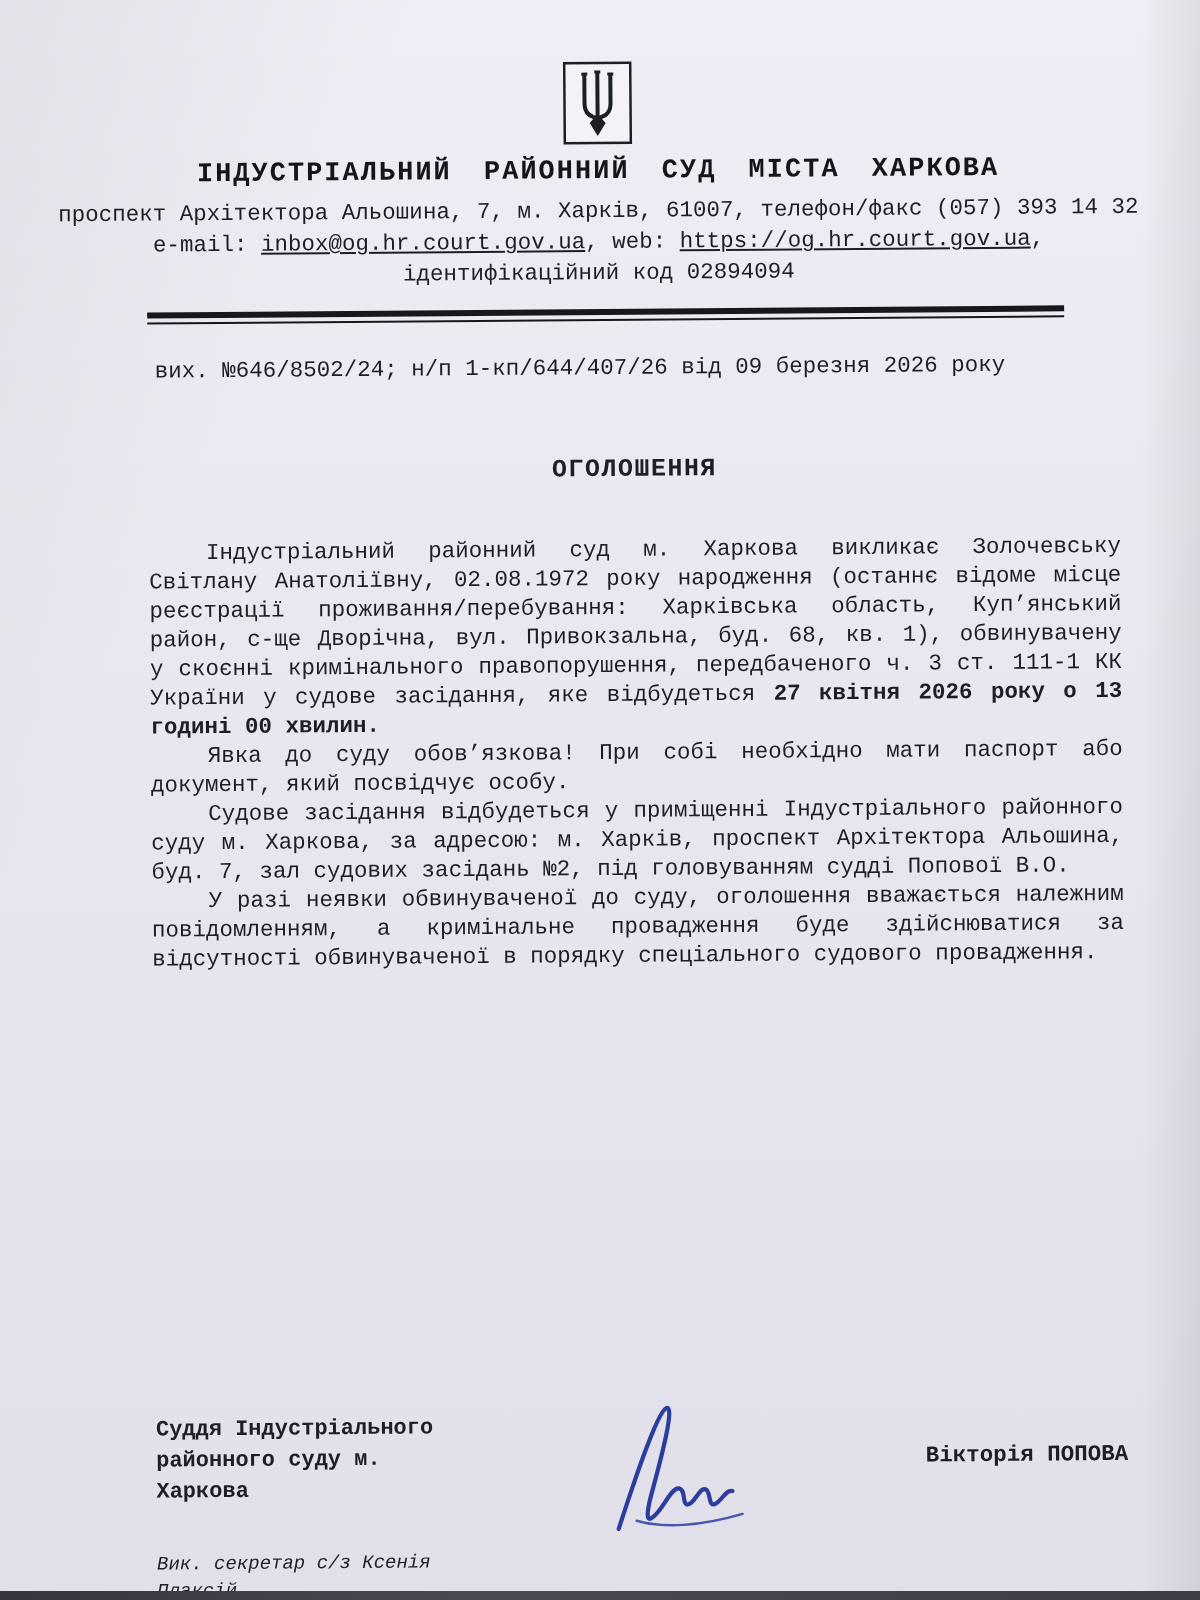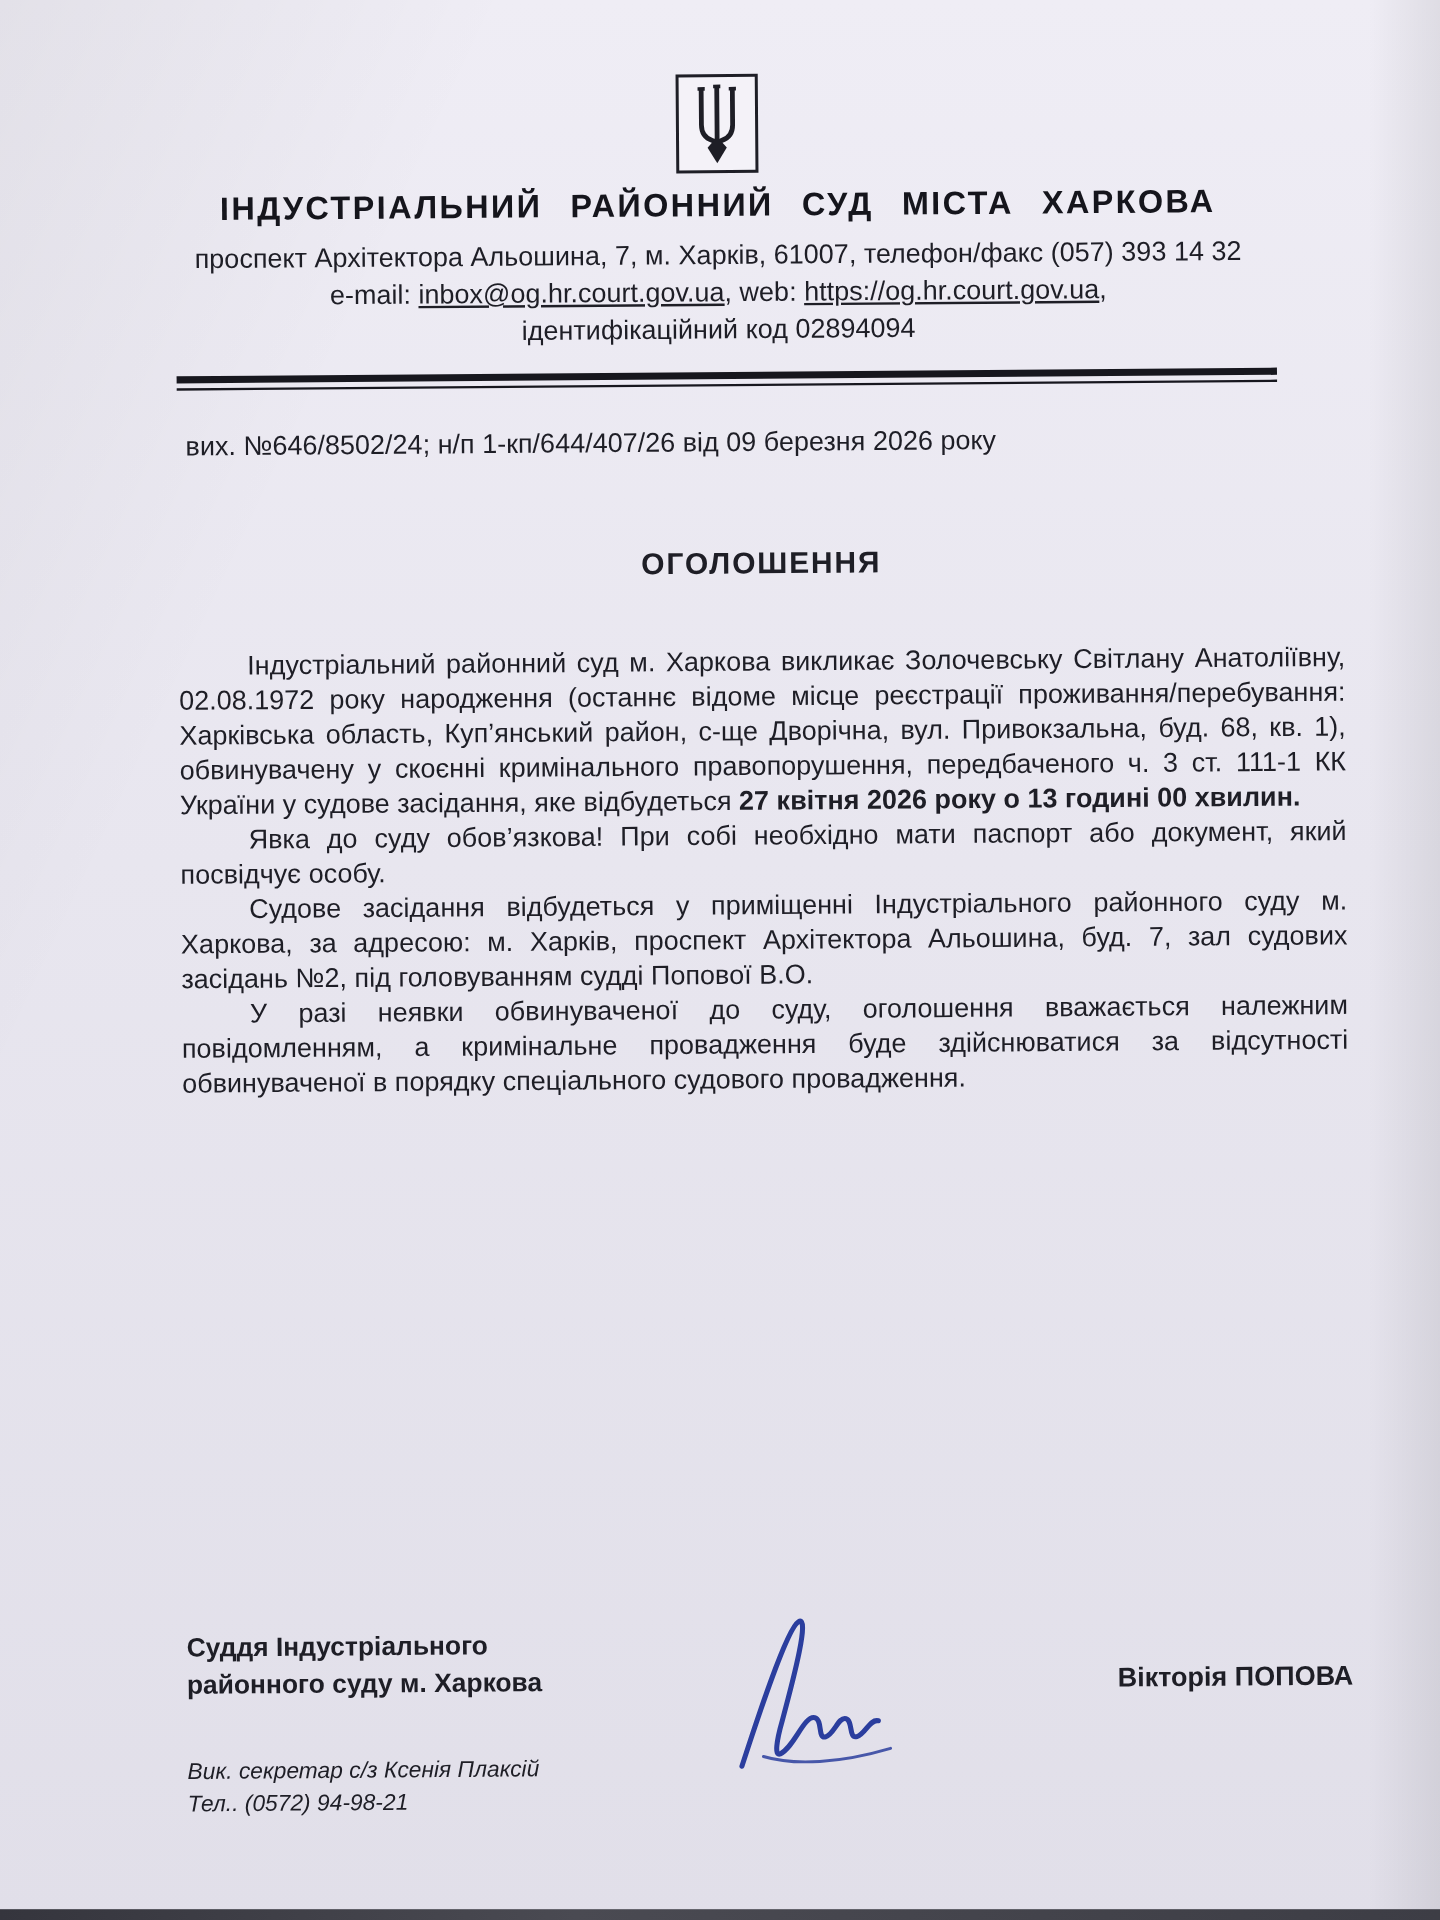--- a/index.html
+++ b/index.html
@@ -6,21 +6,21 @@
   body { width:1200px; background:#c9c7d1; }
 
   .page {
     position:relative;
     width:1200px; height:1600px;
     overflow:hidden;
     background:
       linear-gradient(270deg, rgba(0,0,0,0.07), rgba(0,0,0,0) 5%),
       linear-gradient(115deg, rgba(0,0,0,0.05), rgba(0,0,0,0) 22%),
       linear-gradient(180deg, #efedf5 0%, #e8e6ef 45%, #e1dfe9 100%);
-    font-family:Liberation Sans, sans-serif;
+    font-family:Liberation Mono, monospace;
     color:#1e1e26;
   }
 
   .tilt { position:absolute; inset:0; transform:rotate(-0.45deg); transform-origin:600px 420px; }
 
   .letterhead { padding-top:60px; text-align:center; }
   .emblem { display:block; margin:0 auto 10px auto; }
 
   .court-name {
     font-size:27px; font-weight:bold;

